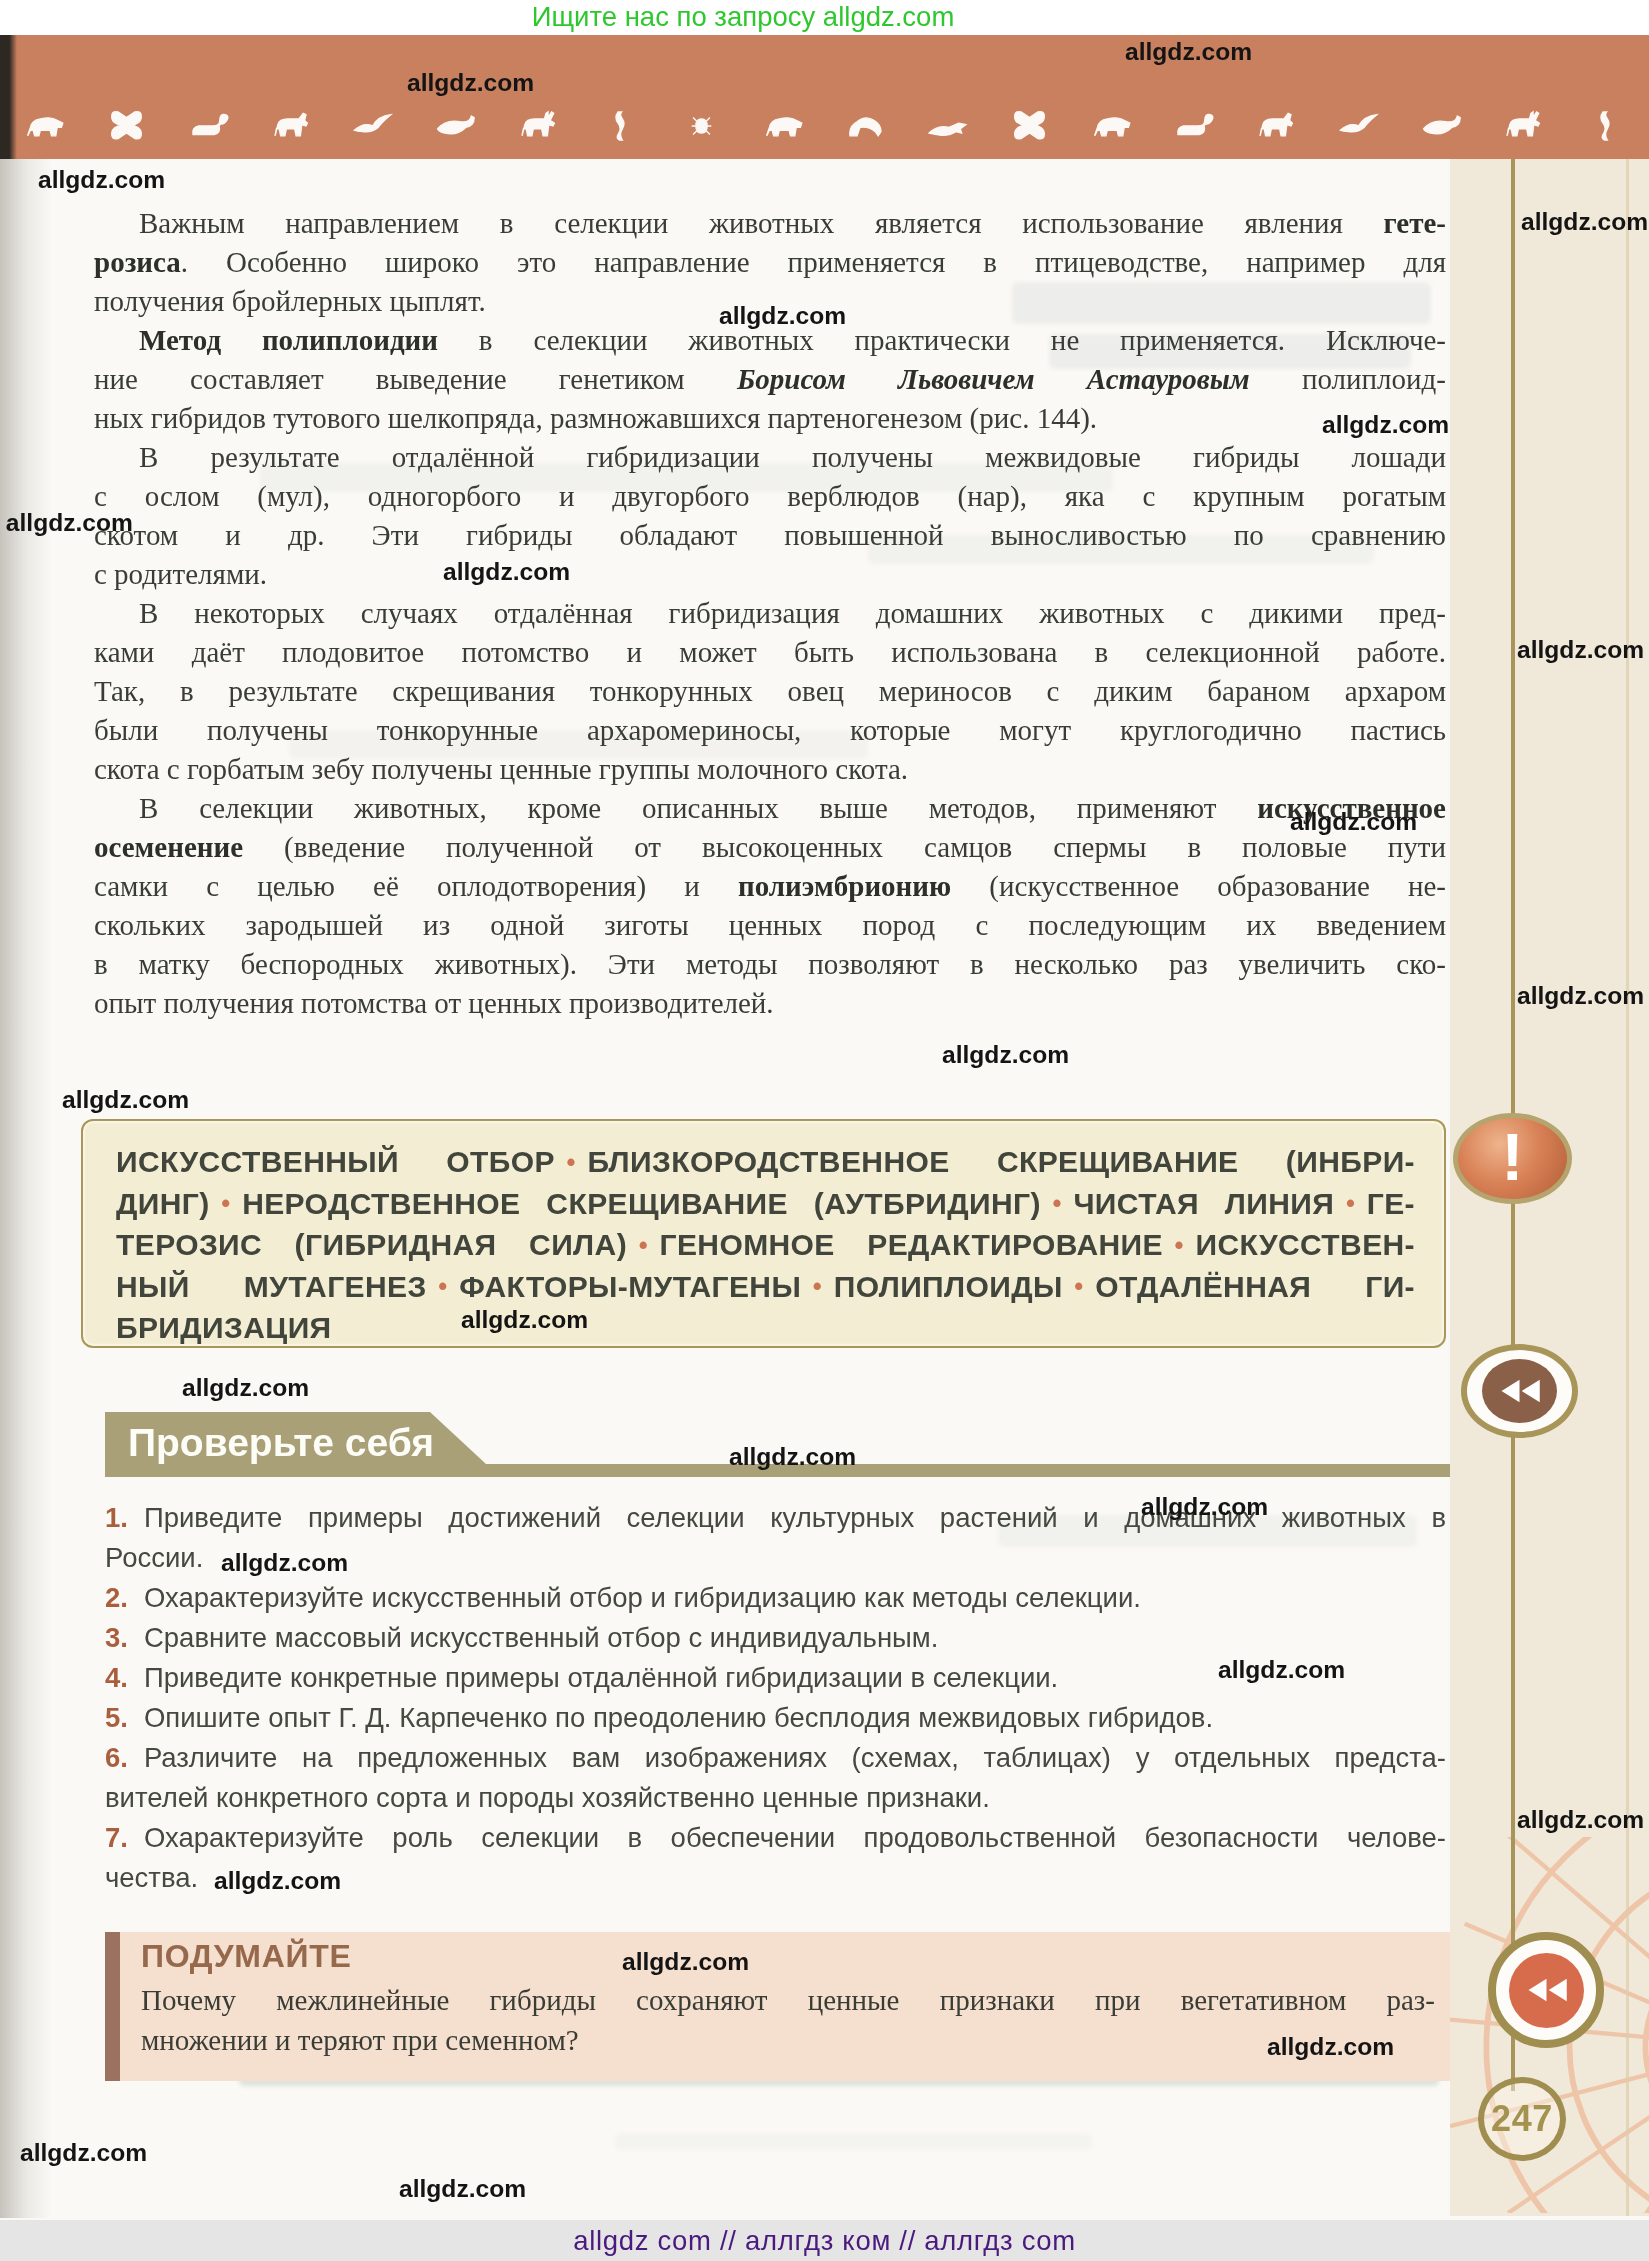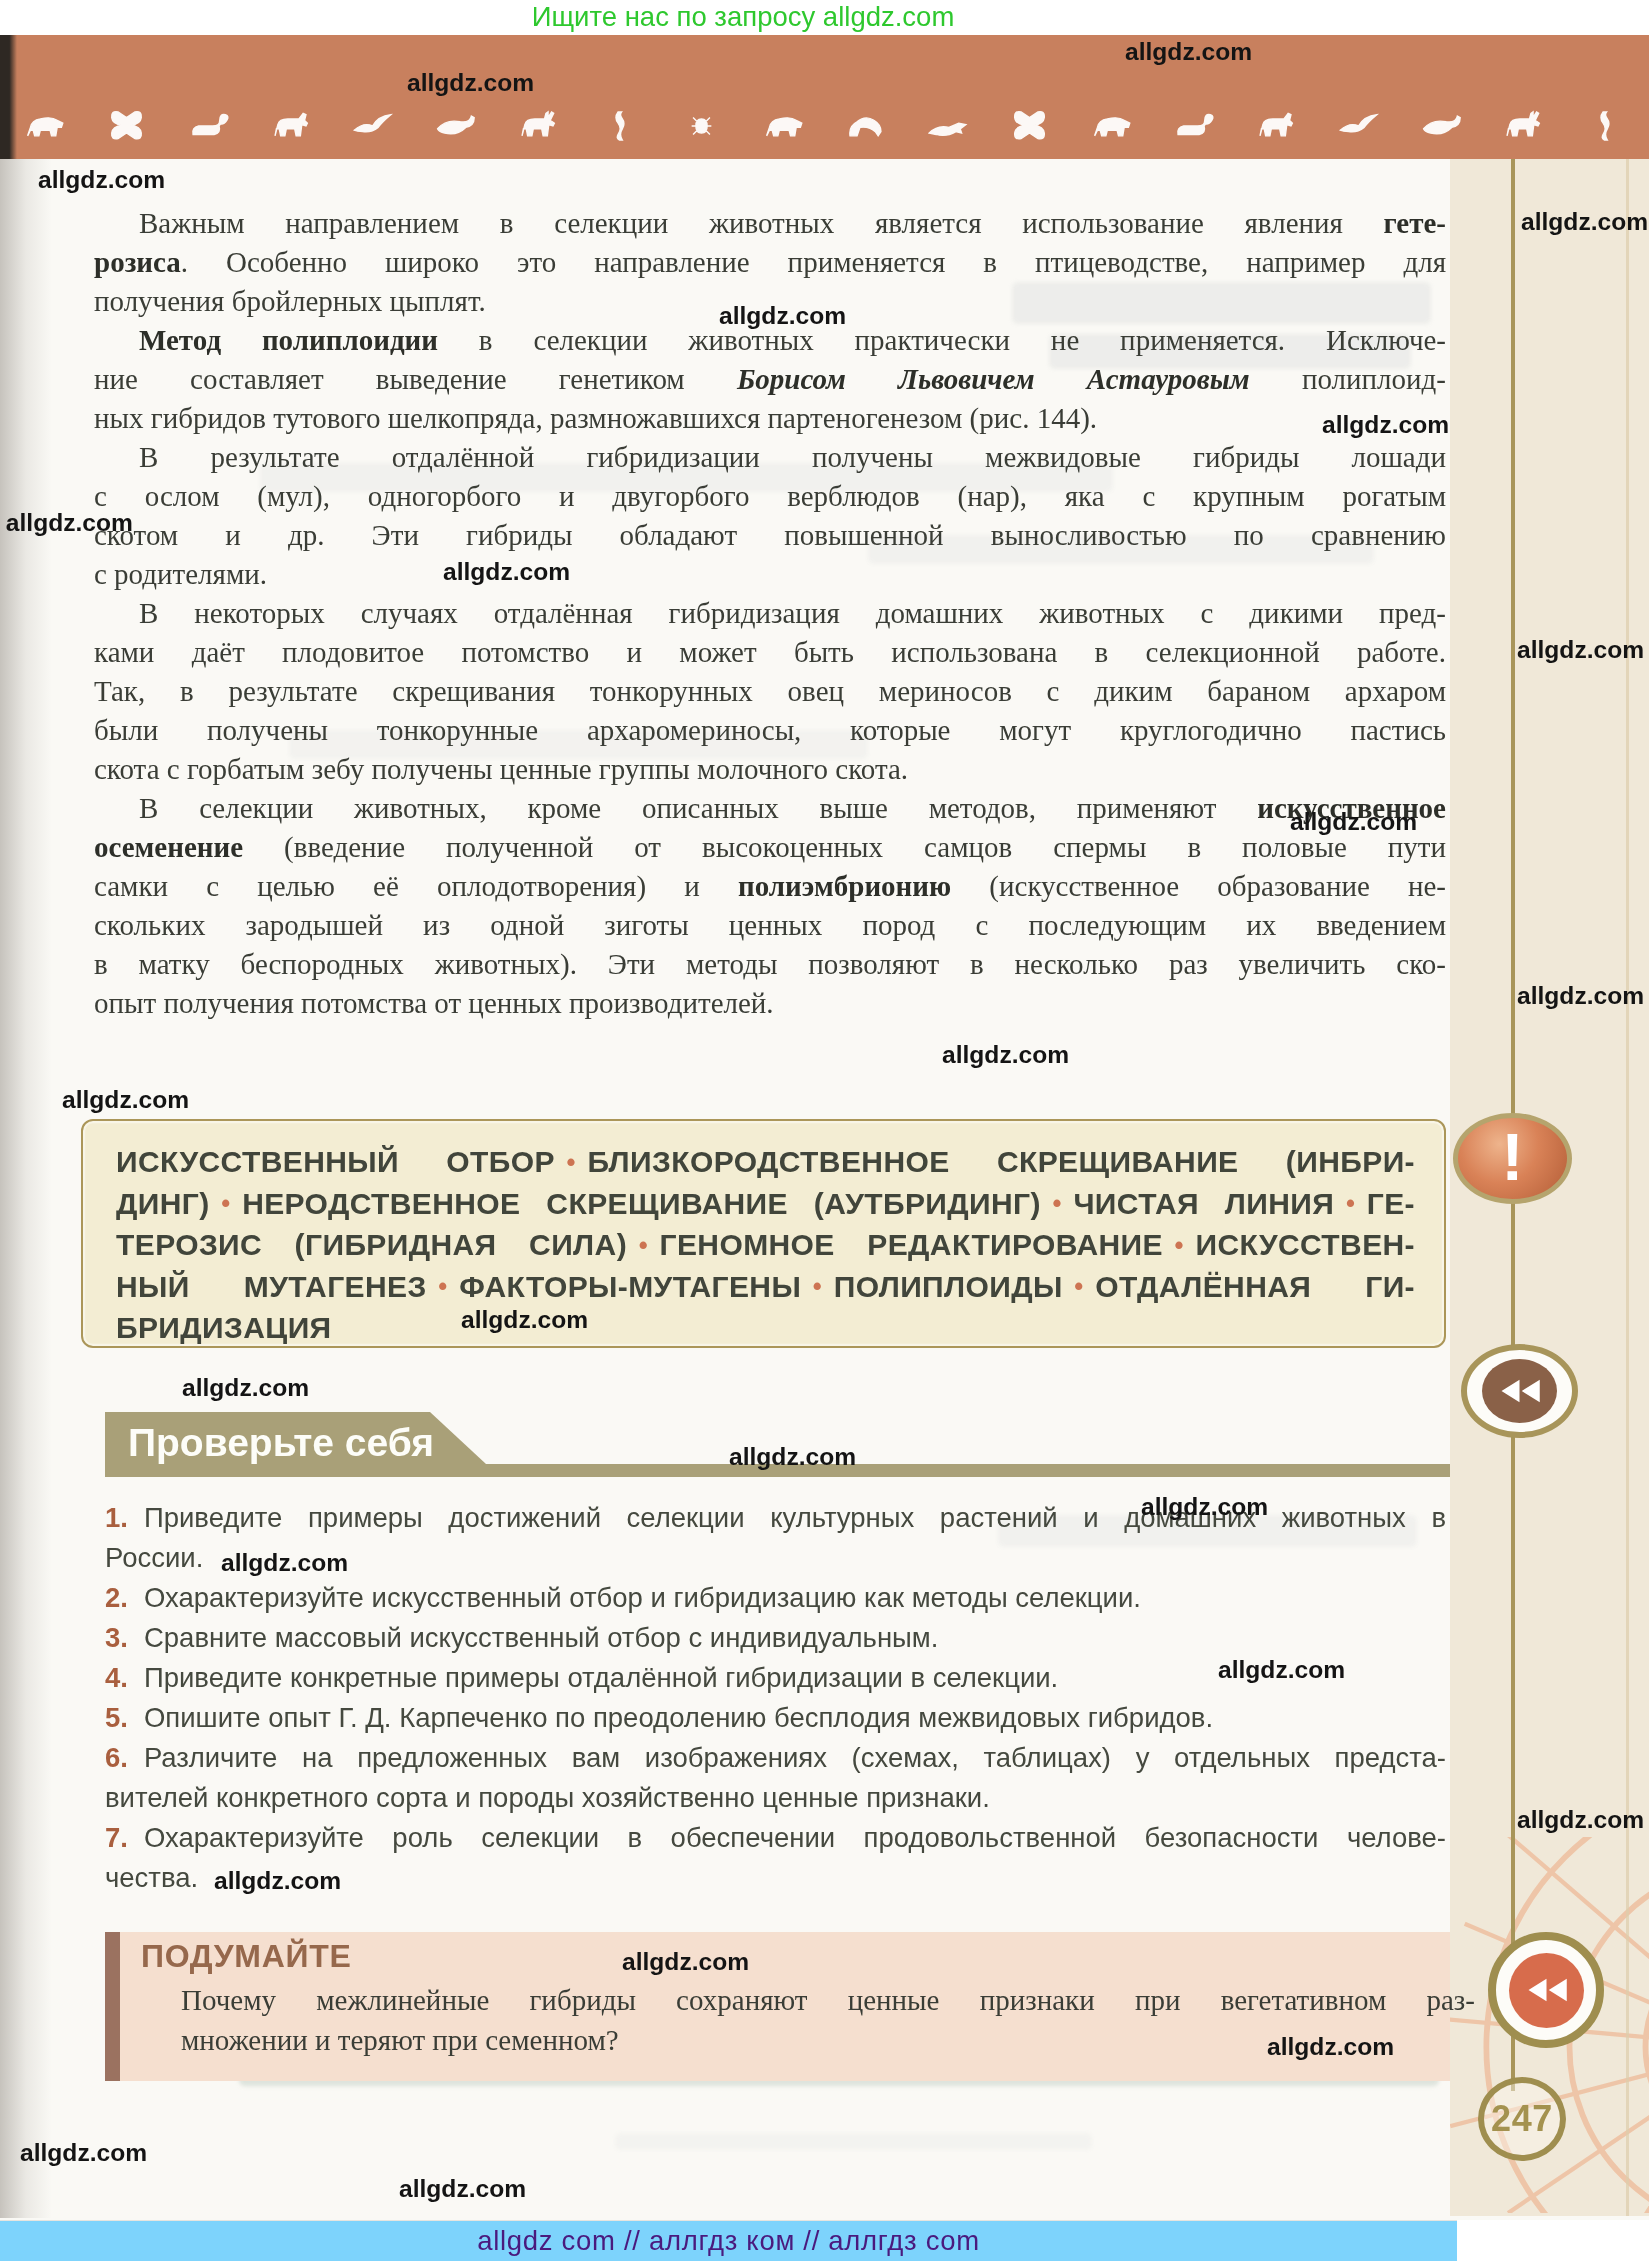--- a/index.html
+++ b/index.html
@@ -7,21 +7,21 @@
     width:1649px;height:2261px;position:relative;overflow:hidden;
     background:#ffffff;
     font-family:"Liberation Sans","DejaVu Sans",sans-serif;
   }
   .abs{position:absolute;}
   
   .page-body{left:0;top:35px;width:1649px;height:2185px;background:#faf9f5;}
   
   .top-strip{left:0;top:0;width:1486px;height:35px;background:#fff;text-align:center;}
   .top-strip span{font-size:27.5px;color:#2ec82e;line-height:33px;}
-  .bottom-strip{left:0;top:2220px;width:1457px;height:41px;background:#7dd3fc;border-top:1.4px solid #e6e4df;text-align:center;}
+  .bottom-strip{left:0;top:2220px;width:1649px;height:41px;background:#e5e5e5;border-top:1.4px solid #e6e4df;text-align:center;}
   .bottom-strip span{font-size:27.5px;color:#4a1a7e;line-height:40px;letter-spacing:0.7px;}
   
   .band{left:0;top:35px;width:1649px;height:124px;background:#c8805e;}
   .band-icons{position:absolute;left:22px;right:22px;bottom:14.5px;height:51px;display:flex;justify-content:space-between;align-items:flex-end;}
   .band-icons svg{width:45px;height:38px;opacity:.95;}
   
   .spine-dark{left:0;top:35px;width:17.4px;height:124px;background:linear-gradient(to right,#2e2823 55%,rgba(46,40,35,0));}
   .spine-shade{left:0;top:159px;width:52px;height:2059px;background:linear-gradient(to right,rgba(120,113,104,.40),rgba(120,113,104,.12) 50%,rgba(120,113,104,0));}
   
   .margin-right{left:1450px;top:159px;width:200px;height:2057px;background:#f0e8d8;}
@@ -65,21 +65,21 @@
   
   .questions{left:105px;top:1498px;width:1341px;color:#45493f;font-size:27.5px;line-height:40px;}
   .q-line{text-align:justify;text-align-last:left;}
   .q-line.just{text-align-last:justify;}
   .qnum{color:#a95f3e;font-weight:bold;padding-right:16px;}
   
   .think{left:105px;top:1932px;width:1345px;height:149px;background:#f5dfcf;}
   .think-bar{position:absolute;left:0;top:0;width:15px;height:149px;background:#9b7260;}
   .think-title{position:absolute;left:36px;top:5.8px;font-size:32px;font-weight:bold;color:#96684c;letter-spacing:0.7px;}
   .think-lines{position:absolute;left:36px;top:48px;width:1294px;
-    font-family:"Liberation Serif","DejaVu Serif",serif;font-size:29px;line-height:40px;color:#3a3d36;margin-left:40px;}
+    font-family:"Liberation Serif","DejaVu Serif",serif;font-size:29px;line-height:40px;color:#3a3d36;}
   .t-line{text-align:justify;text-align-last:left;}
   .t-line.just{text-align-last:justify;}
   
   .ghost{background:rgba(125,140,150,.10);filter:blur(2.2px);border-radius:5.8px;}
   .ghost.green{background:rgba(120,150,130,.22);}
   
   .wm{font-size:24.6px;font-weight:600;color:#141414;white-space:nowrap;}
 </style>
 </head>
 <body>

